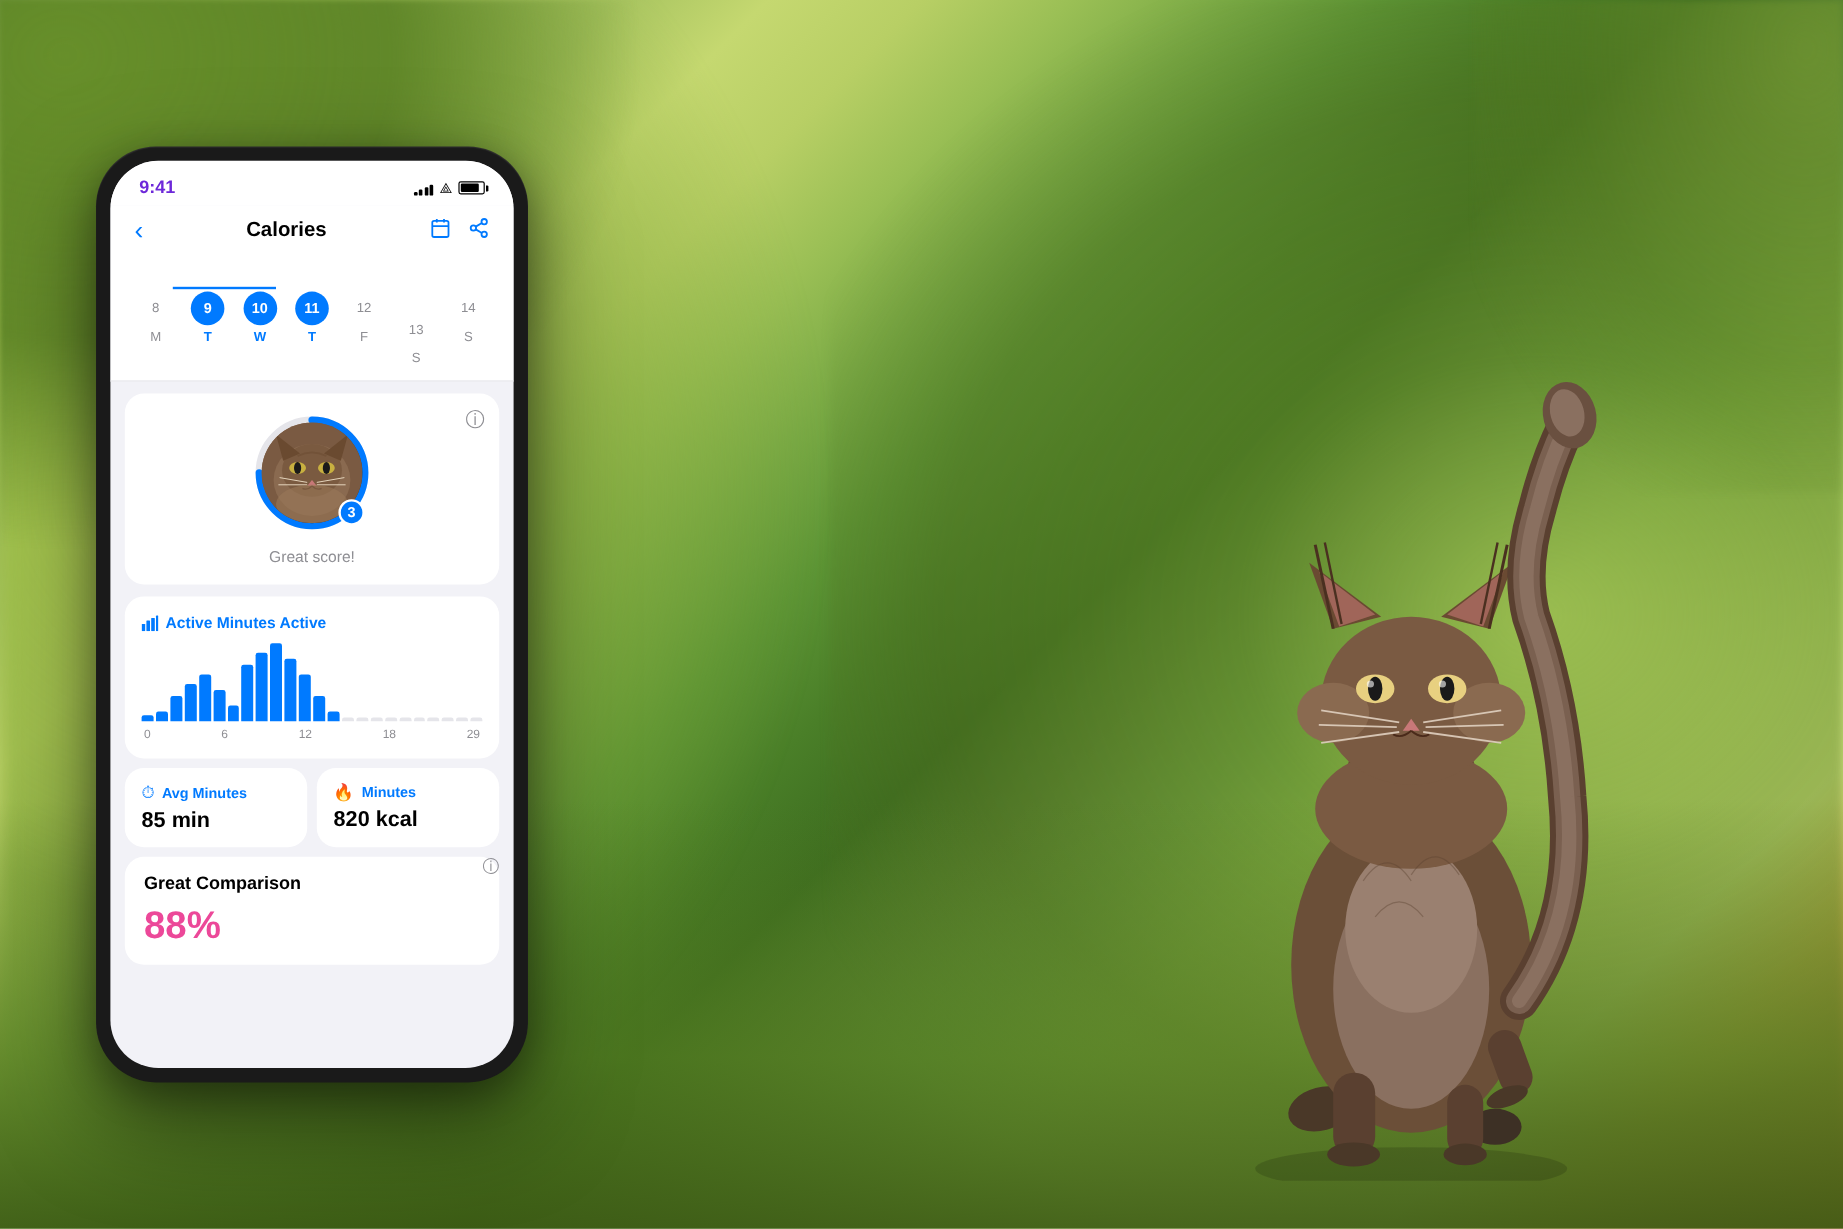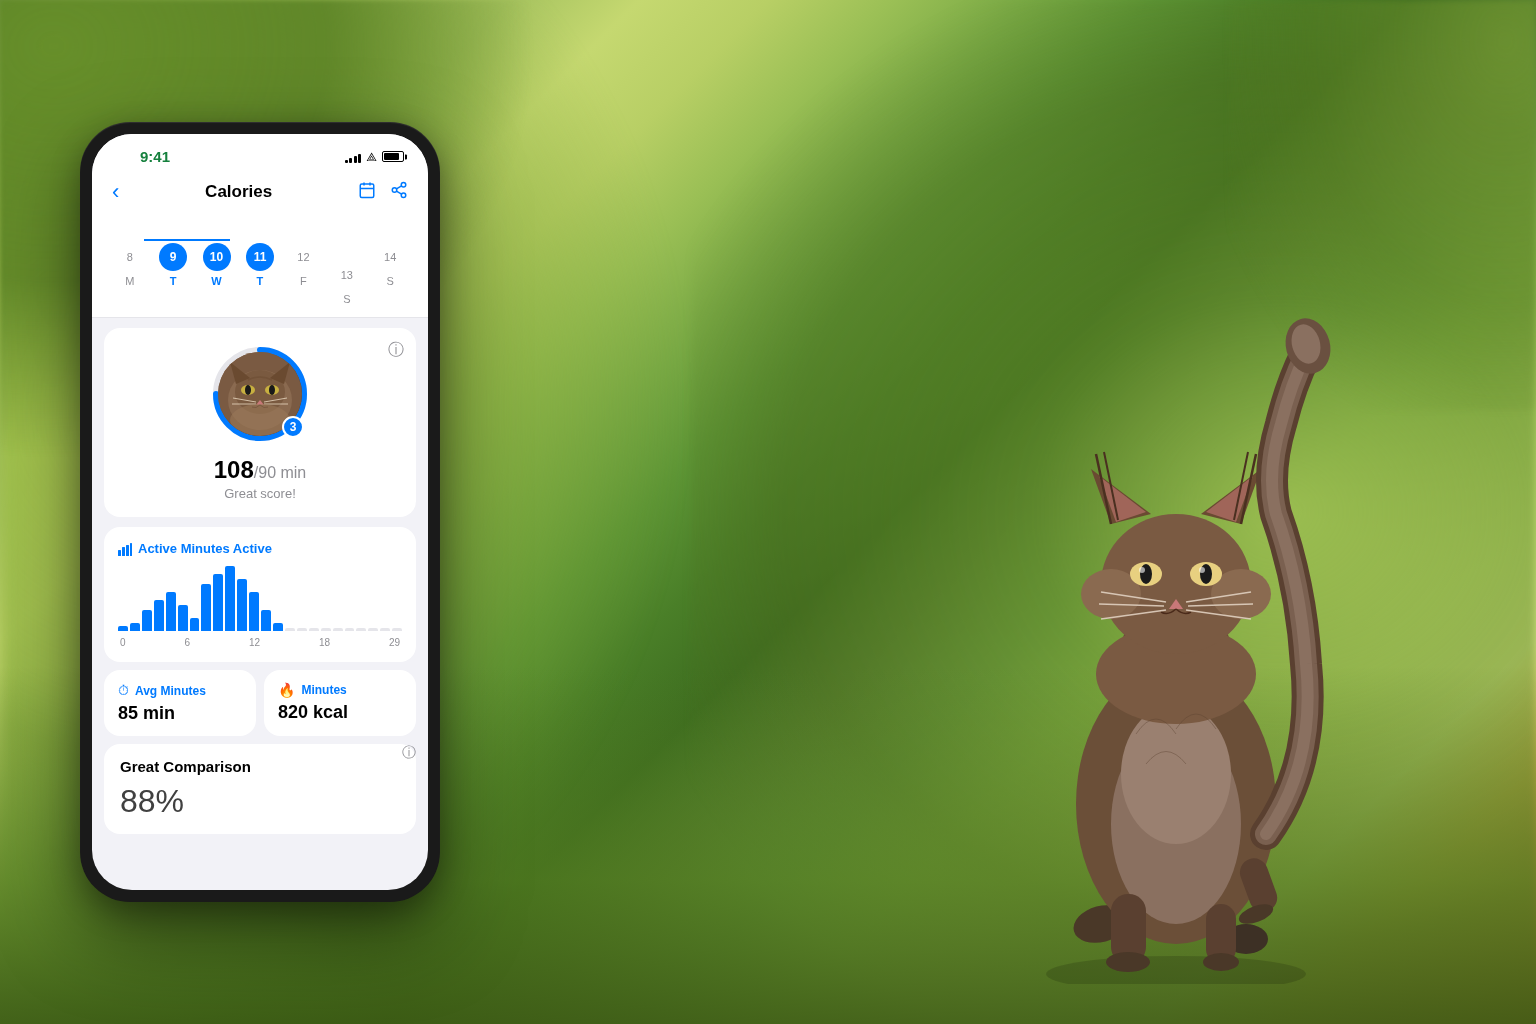--- a/index.html
+++ b/index.html
@@ -105,22 +105,21 @@
       display: flex;
       justify-content: space-between;
       align-items: center;
       padding: 14px 24px 6px;
       background: white;
     }
 
     .status-time {
       font-size: 15px;
       font-weight: 600;
-      color: #15803d;
-      margin-left: 24px;
+      color: #6d28d9;
     }
 
     .status-icons {
       display: flex;
       align-items: center;
       gap: 5px;
     }
 
     .signal-bars {
       display: flex;
@@ -444,22 +443,22 @@
 
     .breed-title {
       font-size: 15px;
       font-weight: 700;
       color: #000;
       margin-bottom: 8px;
     }
 
     .breed-percent {
       font-size: 32px;
-      font-weight: 400;
-      color: #404040;
+      font-weight: 700;
+      color: #ec4899;
     }
 
     .breed-info-icon {
       position: absolute;
       top: 0; right: 0;
       color: #8e8e93;
       font-size: 14px;
     }
 
     
@@ -693,23 +692,20 @@
               <path d="M42 53 Q46 57 50 55" stroke="#4a2a1a" stroke-width="1" fill="none"></path>
 
               <path d="M30 28 Q42 22 54 28" stroke="#6a4a30" stroke-width="1.5" fill="none" opacity="0.5"></path>
 
               <ellipse cx="42" cy="68" rx="30" ry="16" fill="#9a7858" opacity="0.6"></ellipse>
             </svg>
           </div>
           <div class="badge-3">3</div>
         </div>
 
-        <div>
-          <span class="score-value">108</span><span class="score-target">/90 min</span>
-        </div>
         <div class="score-label">Great score!</div>
       </div>
 
       <div class="chart-section">
         <div class="chart-title">
           <svg width="14" height="14" viewBox="0 0 14 14">
             <rect x="0" y="8" width="3" height="6" fill="#007AFF" rx="0.5"></rect>
             <rect x="4" y="5" width="3" height="9" fill="#007AFF" rx="0.5"></rect>
             <rect x="8" y="3" width="3" height="11" fill="#007AFF" rx="0.5"></rect>
             <rect x="12" y="1" width="2" height="13" fill="#007AFF" rx="0.5"></rect>

